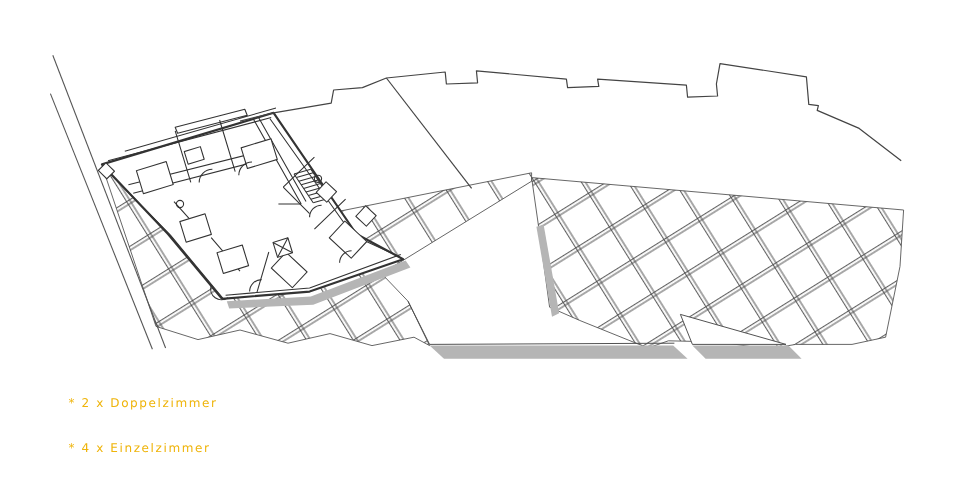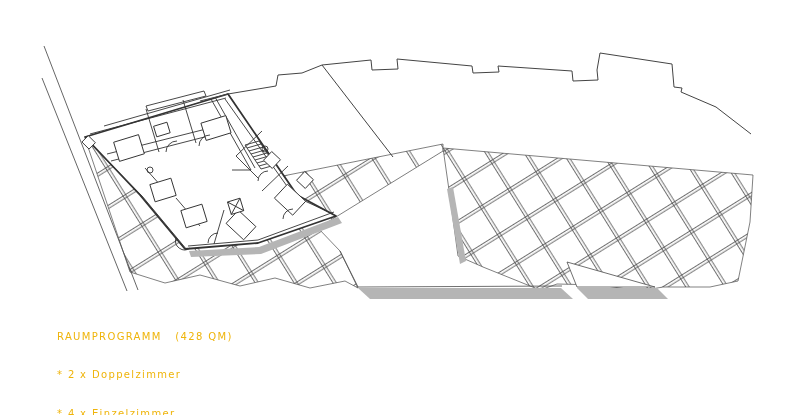--- a/index.html
+++ b/index.html
@@ -106,20 +106,19 @@
       <path d="M322,65 L393,157"></path>
     </g>
 
     <g stroke="#555555" stroke-width="0.9">
       <line x1="44" y1="46" x2="138" y2="290"></line>
       <line x1="42" y1="78" x2="127" y2="291"></line>
     </g>
   </svg>
 
   <div class="legend">
-    <div class="hd">RAUMPROGRAMM   (428 QM)</div>
     <div>* 2 x Doppelzimmer</div>
     <div>* 4 x Einzelzimmer</div>
     
     
     
   </div>
 </div>
 
 </body></html>

